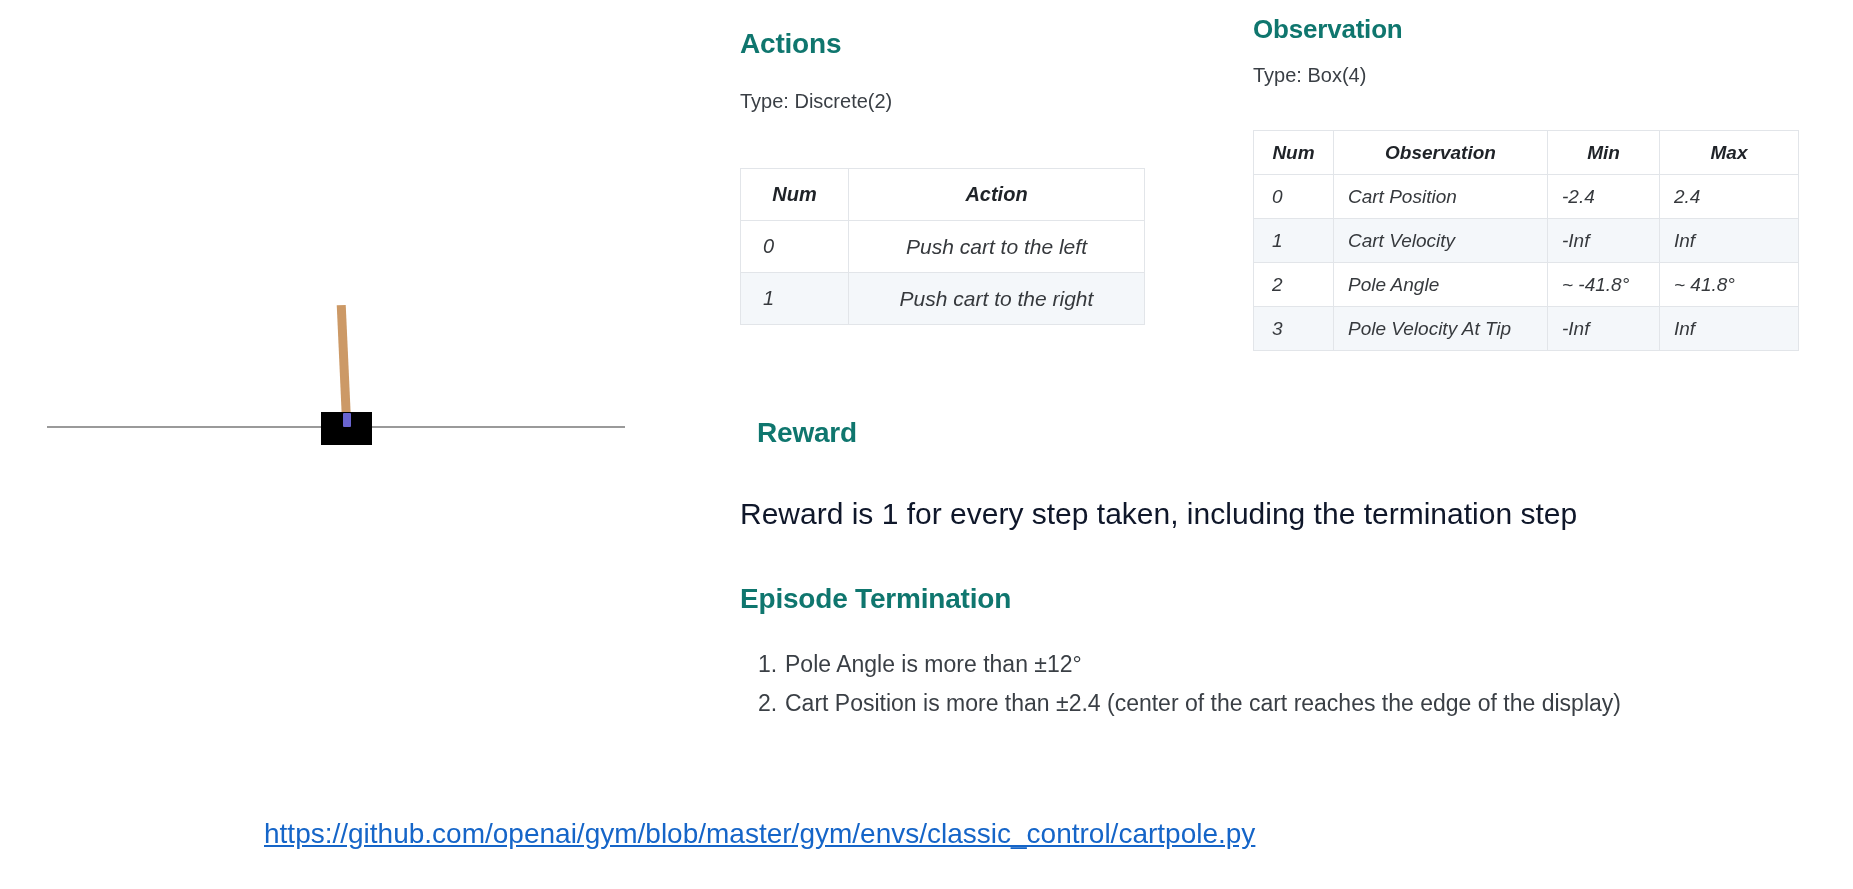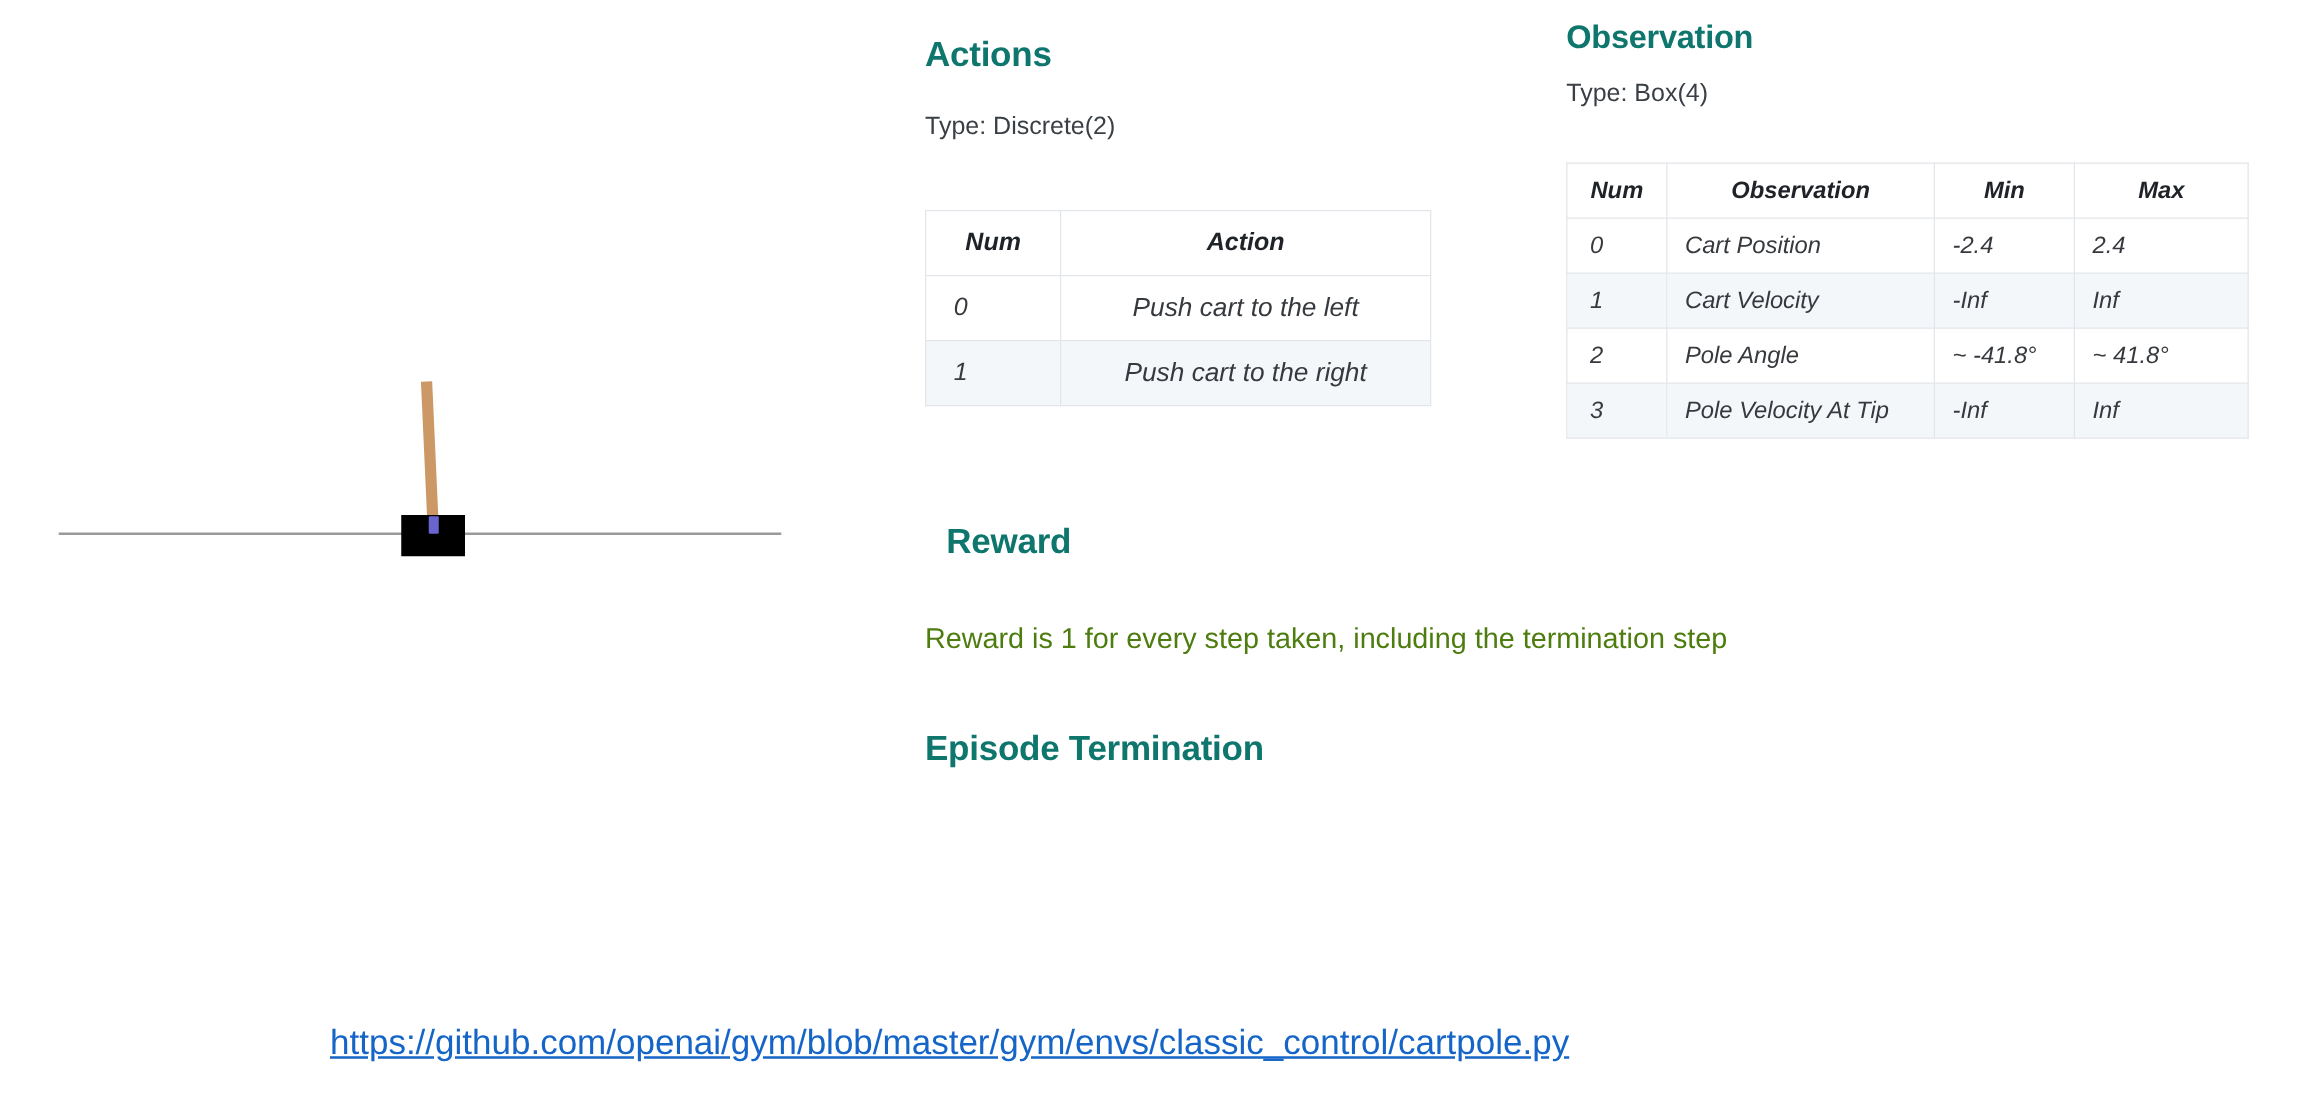--- a/index.html
+++ b/index.html
@@ -71,22 +71,22 @@
   }
   .section-type {
     position: absolute;
     font-size: 20px;
     font-weight: normal;
     color: #3a3f45;
     white-space: nowrap;
   }
   .body-text {
     position: absolute;
-    font-size: 23px;
-    color: #4d7c0f;
+    font-size: 30px;
+    color: #0f172a;
     white-space: nowrap;
   }
 
   
   .gh-table {
     position: absolute;
     border-collapse: collapse;
     background: #ffffff;
     table-layout: fixed;
   }
@@ -242,15 +242,21 @@
     </tr>
   </tbody>
 </table>
 
 <div class="section-heading" style="left:740px; top:417px;margin-left:17px;">Reward</div>
 <div class="body-text" style="left:740px; top:497px;">Reward is 1 for every step taken, including the termination step</div>
 
 <div class="section-heading" style="left:740px; top:583px;">Episode Termination</div>
 
 <ol id="termination-list">
+  <li>
+    <span class="li-marker">1.</span><span>Pole Angle is more than ±12°</span>
+  </li>
+  <li>
+    <span class="li-marker">2.</span><span>Cart Position is more than ±2.4 (center of the cart reaches the edge of the display)</span>
+  </li>
 </ol>
 
 <a id="source-link" href="#">https://github.com/openai/gym/blob/master/gym/envs/classic_control/cartpole.py</a>
 
 </body></html>

